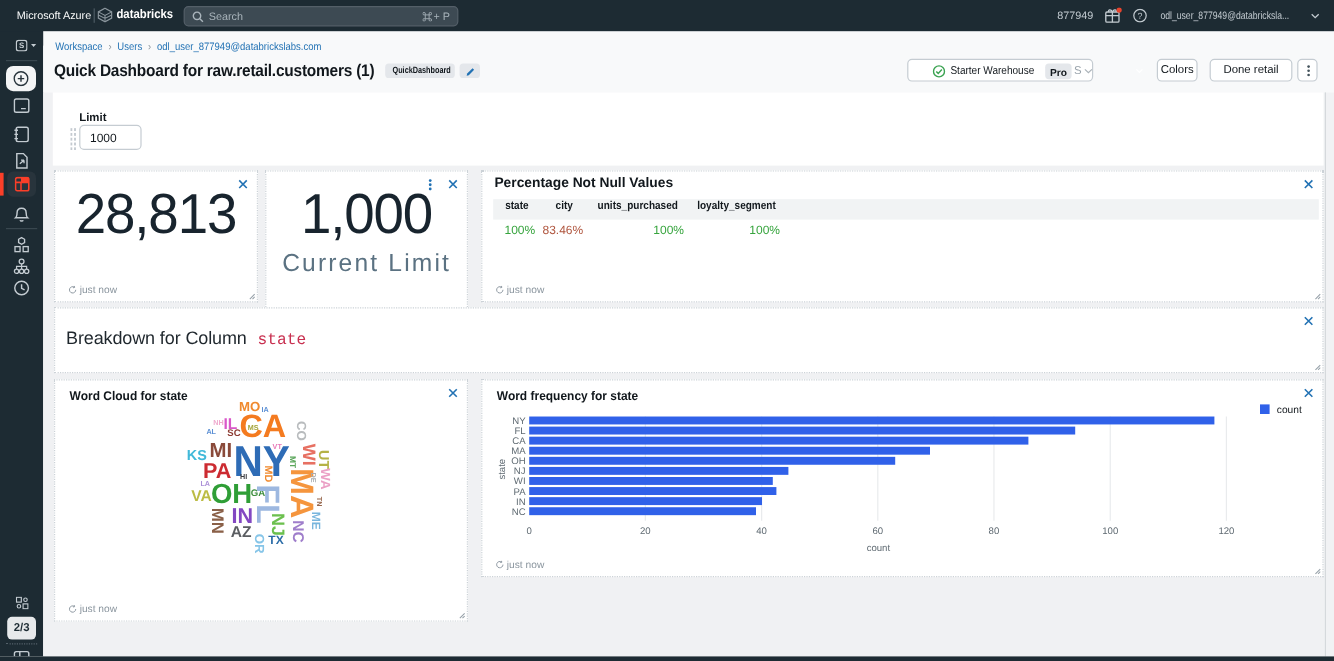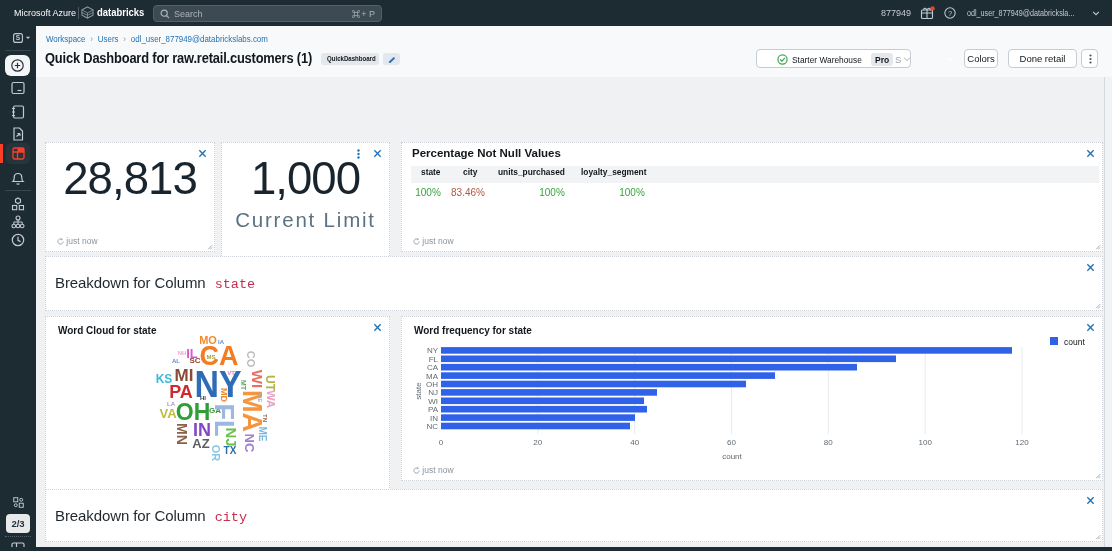--- a/index.html
+++ b/index.html
@@ -39,21 +39,21 @@
   
   #canvas { left:36px; top:77px; width:1068px; height:470px; background:#f0f1f3; }
   .widget { position:absolute; background:#fff; border:1px dotted #ccd2d7; }
   .wtitle { position:absolute; left:12px; top:7px; font-size:10.5px; font-weight:bold; color:#11171c; transform:scaleX(0.95); transform-origin:0 50%; white-space:nowrap; }
   .wclose { position:absolute; top:6px; right:7px; }
   .justnow { position:absolute; left:11px; bottom:5px; font-size:8.5px; color:#8a959e; }
   .crn { position:absolute; right:1px; bottom:1px; }
   .bignum { position:absolute; width:100%; text-align:center; font-size:47px; color:#18242e; letter-spacing:-1px; transform:scaleX(0.97); }
   .biglabel { position:absolute; width:100%; text-align:center; font-size:20.5px; color:#5b7282; letter-spacing:1.8px; }
   .th { position:absolute; top:23px; font-size:9.5px; font-weight:bold; color:#11171c; transform:scaleX(0.88); transform-origin:0 50%; }
-  .tv { position:absolute; top:44px; font-size:10px; text-align:center; }
+  .tv { position:absolute; top:44px; font-size:10px; text-align:right; }
   .seclabel { position:absolute; left:9px; top:17px; font-size:15px; color:#1f272d; letter-spacing:-0.1px; }
   .code { font-family:"Liberation Mono",monospace; color:#c82f4f; font-size:13.5px; letter-spacing:0; margin-left:5px; }
 
   
   #wc span { position:absolute; font-weight:bold; line-height:1; white-space:nowrap; }
   .v { writing-mode:vertical-rl; }
 </style>
 </head>
 <body>
 
@@ -193,20 +193,27 @@
       <svg style="position:absolute;left:7px;top:4px" width="3" height="10" viewBox="0 0 3 10">
     <circle cx="1.5" cy="1.5" r="1.1" fill="#44535c"></circle>
         <circle cx="1.5" cy="5" r="1.1" fill="#44535c"></circle>
         <circle cx="1.5" cy="8.5" r="1.1" fill="#44535c"></circle>
   </svg>
     </div>
 </div>
 
 <div id="canvas" class="abs">
 
+  <div class="widget" style="left:8px;top:0;width:1059px;height:61px;border:none">
+    <div style="position:absolute;left:22px;top:16px;font-size:9.5px;font-weight:bold;color:#11171c">Limit</div>
+    <div style="position:absolute;left:14px;top:29px;width:6px;height:19px;background-image:radial-gradient(#c4cad0 0.8px, transparent 1px);background-size:3px 4px"></div>
+    <div style="position:absolute;left:22px;top:27px;width:52px;height:21px;border:1px solid #c5ccd2;border-radius:4px;background:#fff">
+      <span style="position:absolute;left:8px;top:5px;font-size:10px;color:#11171c">1000</span>
+    </div>
+  </div>
 
   <div class="widget" id="card1" style="left:9px;top:65px;width:170px;height:110px">
     <svg class="wclose" width="9" height="9" viewBox="0 0 10 10">
         <path d="M1.5 1.5 L8.5 8.5 M8.5 1.5 L1.5 8.5" stroke="#2272b4" stroke-width="1.5"></path>
       </svg>
     <div class="bignum" style="top:7px">28,813</div>
     <div class="justnow"><svg width="7" height="7" viewBox="0 0 8 8" style="vertical-align:-1px">
           <path d="M7 4 A3 3 0 1 1 5.6 1.5 M5.6 0.3 L5.9 1.8 L4.4 2.1" fill="none" stroke="#8a959e" stroke-width="0.9"></path>
         </svg> just now</div>
     <svg class="crn" width="6" height="6" viewBox="0 0 6 6">
@@ -368,26 +375,17 @@
       <text x="662" y="27.5" font-family="Liberation Sans" font-size="8.5" fill="#11171c">count</text>
     </svg>
     <div class="justnow"><svg width="7" height="7" viewBox="0 0 8 8" style="vertical-align:-1px">
           <path d="M7 4 A3 3 0 1 1 5.6 1.5 M5.6 0.3 L5.9 1.8 L4.4 2.1" fill="none" stroke="#8a959e" stroke-width="0.9"></path>
         </svg> just now</div>
     <svg class="crn" width="6" height="6" viewBox="0 0 6 6">
         <path d="M5.2 1.2 L1.2 5.2 M5.2 3.4 L3.4 5.2" stroke="#98a2aa" stroke-width="0.9" fill="none"></path>
       </svg>
   </div>
 
-  <div class="widget" style="left:9px;top:412px;width:1058px;height:53px">
-    <div class="seclabel">Breakdown for Column <span class="code">city</span></div>
-    <svg class="wclose" width="9" height="9" viewBox="0 0 10 10">
-        <path d="M1.5 1.5 L8.5 8.5 M8.5 1.5 L1.5 8.5" stroke="#2272b4" stroke-width="1.5"></path>
-      </svg>
-    <svg class="crn" width="6" height="6" viewBox="0 0 6 6">
-        <path d="M5.2 1.2 L1.2 5.2 M5.2 3.4 L3.4 5.2" stroke="#98a2aa" stroke-width="0.9" fill="none"></path>
-      </svg>
-  </div>
 </div>
 
 <div class="abs" style="left:1104px;top:77px;width:8px;height:470px;background:#f1f2f4;border-left:1px solid #d5d9dc"></div>
 
 <div class="abs" style="left:0;top:547px;width:1112px;height:4px;background:#1d2b33"></div>
 
 </body></html>

